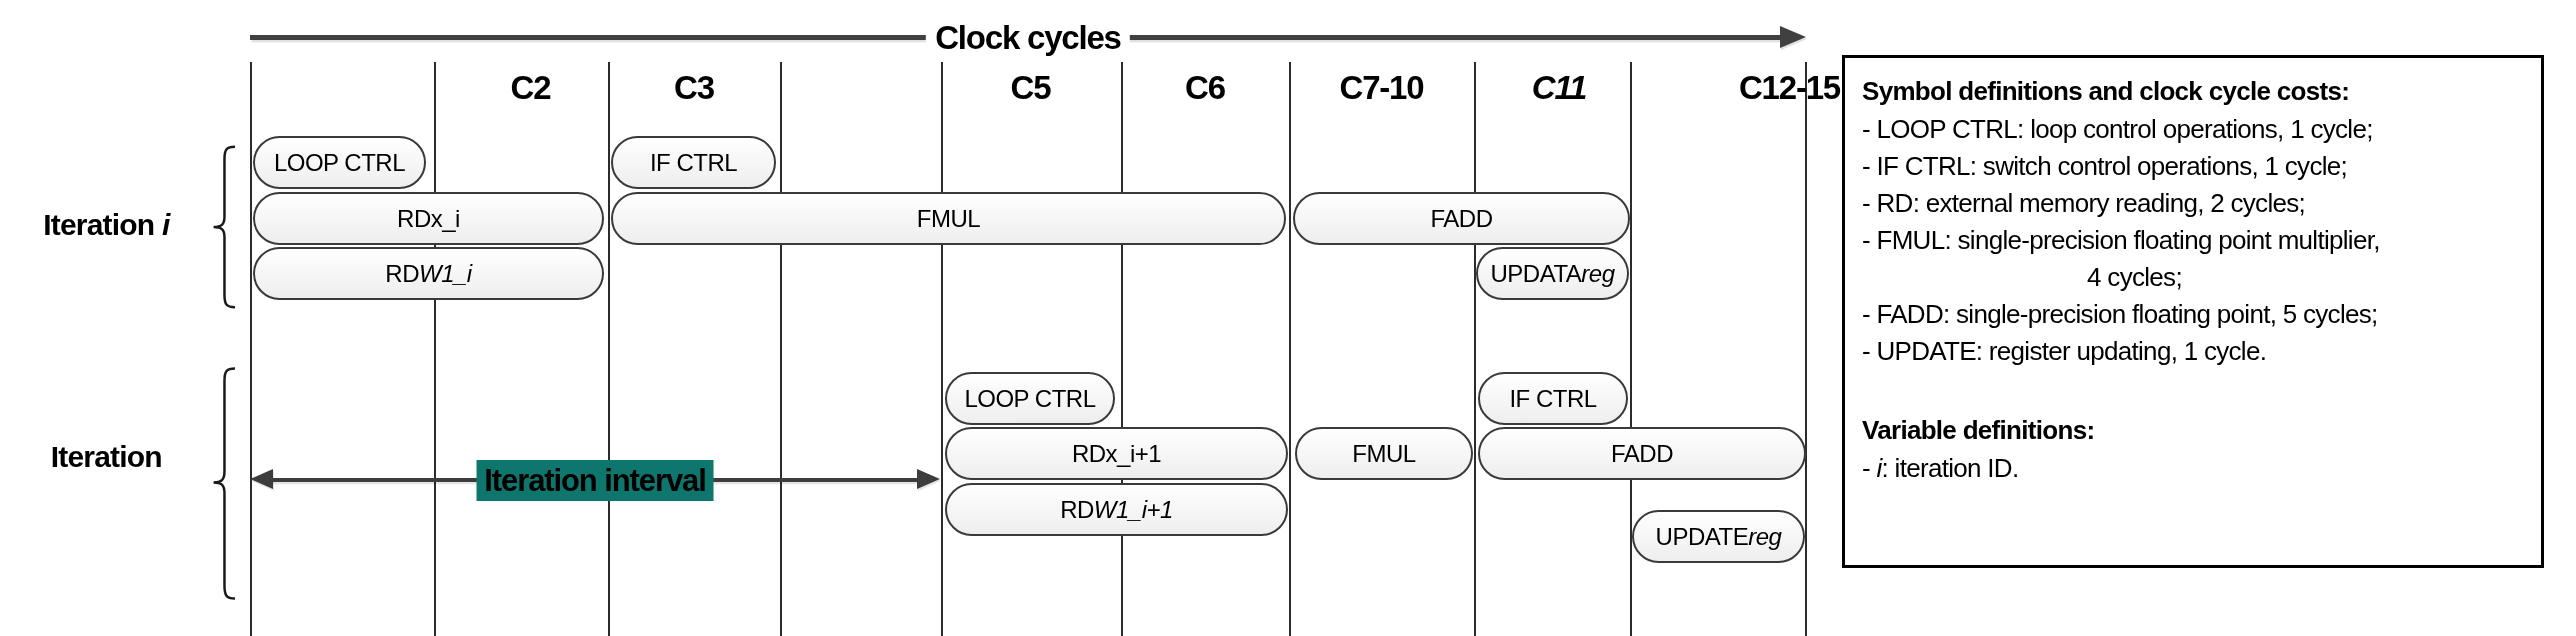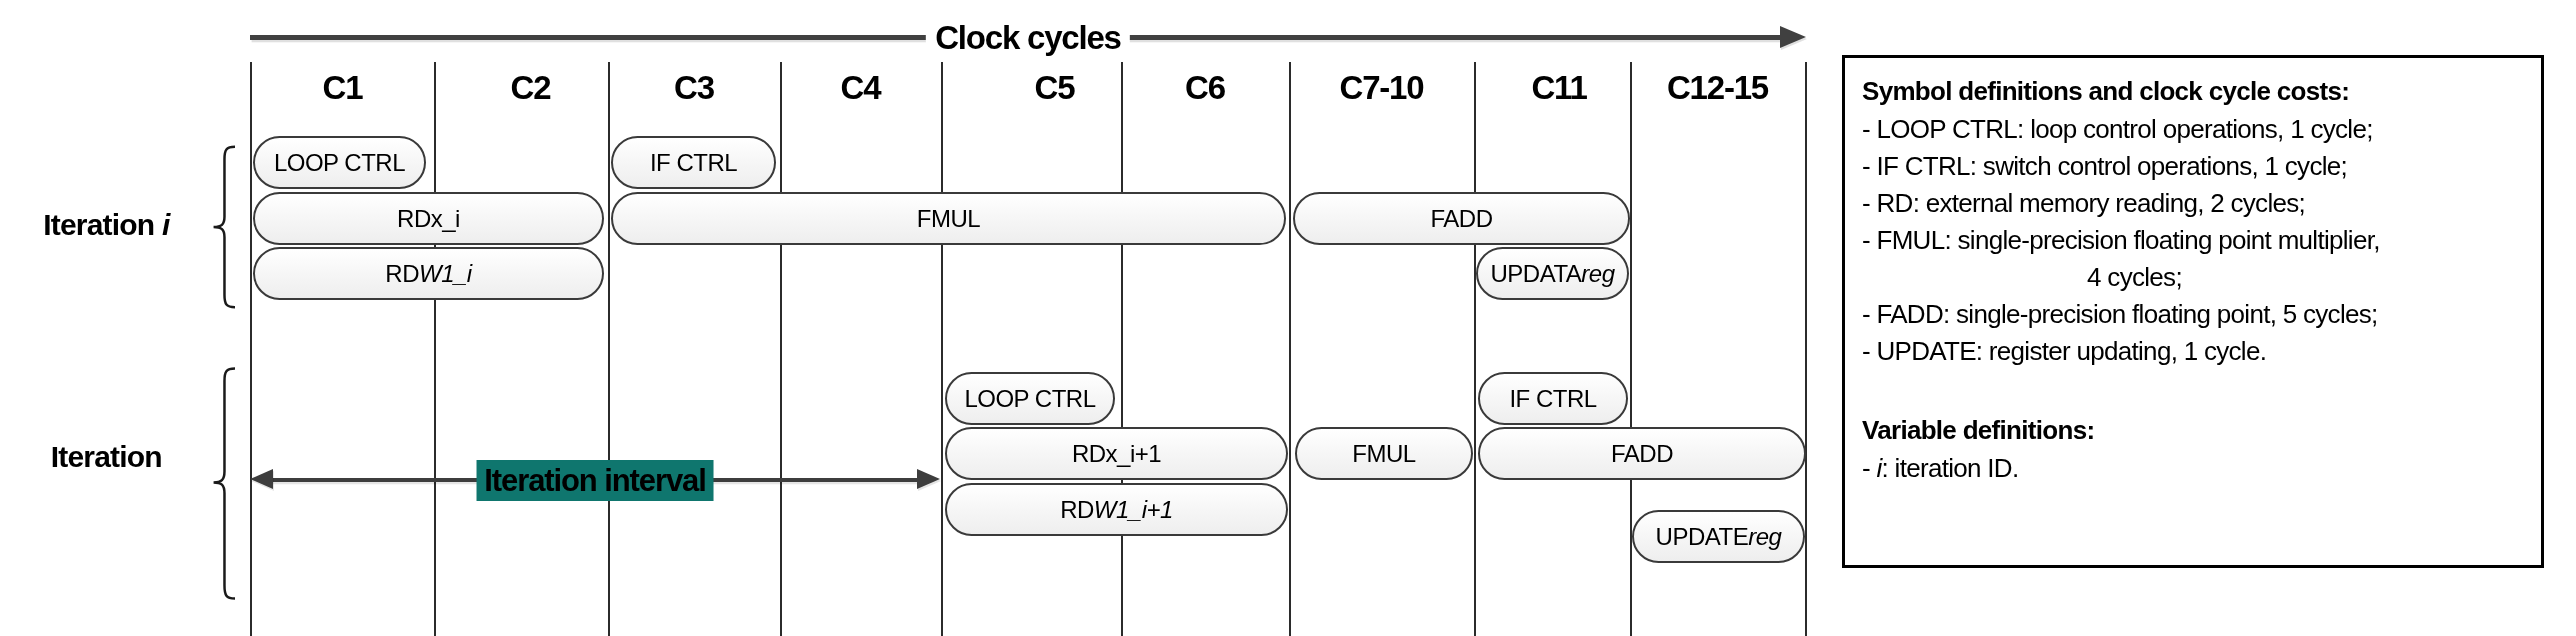--- a/index.html
+++ b/index.html
@@ -226,29 +226,27 @@
   <div class="gridline" style="left:434px;"></div>
   <div class="gridline" style="left:608px;"></div>
   <div class="gridline" style="left:780px;"></div>
   <div class="gridline" style="left:941px;"></div>
   <div class="gridline" style="left:1121px;"></div>
   <div class="gridline" style="left:1289px;"></div>
   <div class="gridline" style="left:1474px;"></div>
   <div class="gridline" style="left:1630px;"></div>
   <div class="gridline" style="left:1805px;"></div>
 
-  <div class="col-header" style="left:250px;  width:185px;">C1</div>
   <div class="col-header" style="left:434px;  width:173px;padding-left:10px;">C2</div>
   <div class="col-header" style="left:608px;  width:172px;">C3</div>
-  <div class="col-header" style="left:780px; width:161px;">C4</div>
-  <div class="col-header" style="left:941px; width:179px;margin-left:24px;">C5</div>
+  <div class="col-header" style="left:941px; width:179px;">C5</div>
   <div class="col-header" style="left:1121px; width:168px;">C6</div>
   <div class="col-header" style="left:1289px; width:185px;">C7-10</div>
-  <div class="col-header" style="left:1474px; width:170px;">C11</div>
-  <div class="col-header" style="left:1630px; width:175px;">C12-15</div>
+  <div class="col-header" style="left:1474px; width:170px;font-style:italic;">C11</div>
+  <div class="col-header" style="left:1702px; width:175px;">C12-15</div>
 
   <div class="brace" style="left:212px; top:145px; height:164px;">
     <svg width="23.4" height="164" viewBox="0 0 30 210" fill="none" aria-hidden="true">
       <path d="M30 2 C18 2 16 6 16 18 L16 92 C16 102 12 105 2 105 C12 105 16 108 16 118 L16 192 C16 204 18 208 30 208" stroke="#1a1a1a" stroke-width="3.2" fill="none"></path>
     </svg>
   </div>
   <div class="iter-label" style="left:7.8px; top:207px; width:197px;">
     <span>Iteration</span><span>&nbsp;</span><span class="it">i</span>
   </div>
 

